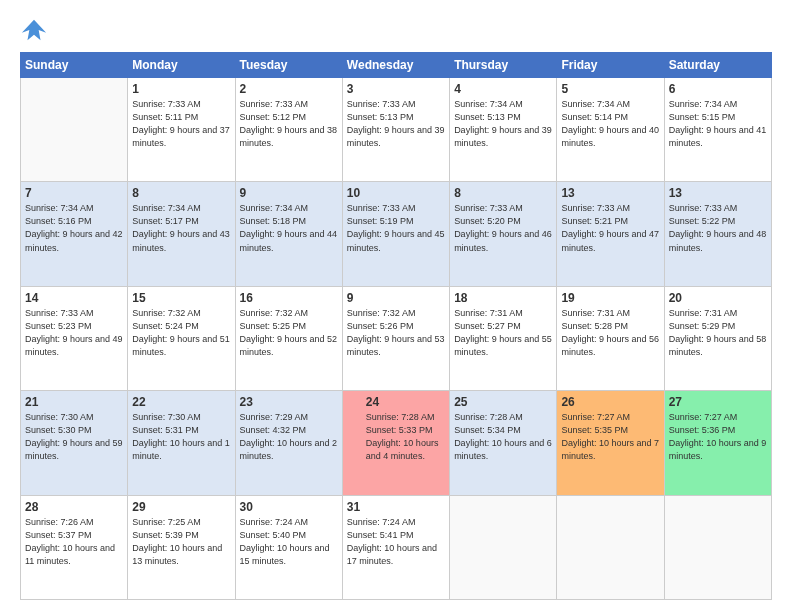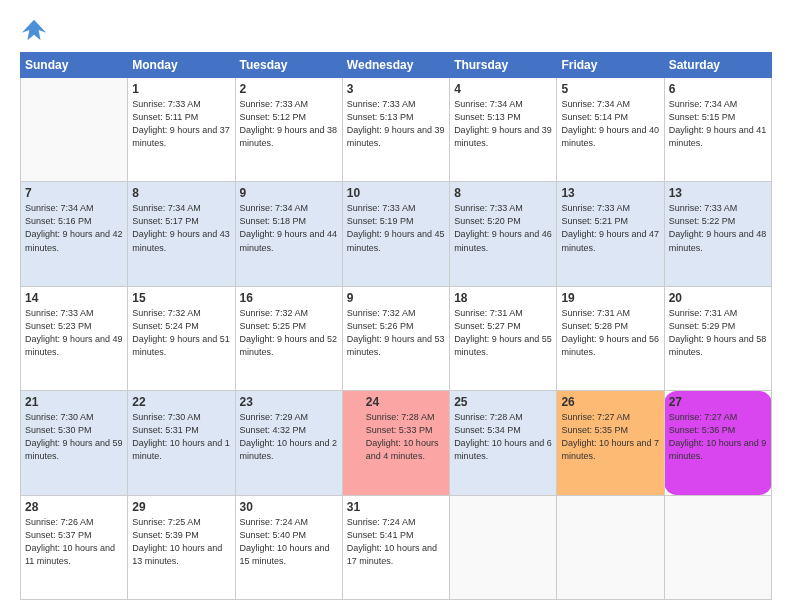--- a/index.html
+++ b/index.html
@@ -290,21 +290,21 @@
             <div class="day-info" style="white-space: pre-line;">Sunrise: 7:28 AM
 Sunset: 5:34 PM
 Daylight: 10 hours and 6 minutes.</div>
           </td>
           <td style="background: #fdba74;">
             <span class="day-number">26</span>
             <div class="day-info" style="white-space: pre-line;">Sunrise: 7:27 AM
 Sunset: 5:35 PM
 Daylight: 10 hours and 7 minutes.</div>
           </td>
-          <td style="background: #d946ef; border-radius: 13px;">
+          <td style="background: #86efac;">
             <span class="day-number">27</span>
             <div class="day-info" style="white-space: pre-line;">Sunrise: 7:27 AM
 Sunset: 5:36 PM
 Daylight: 10 hours and 9 minutes.</div>
           </td>
         </tr>
         <tr>
           <td>
             <span class="day-number">28</span>
             <div class="day-info" style="white-space: pre-line;">Sunrise: 7:26 AM

